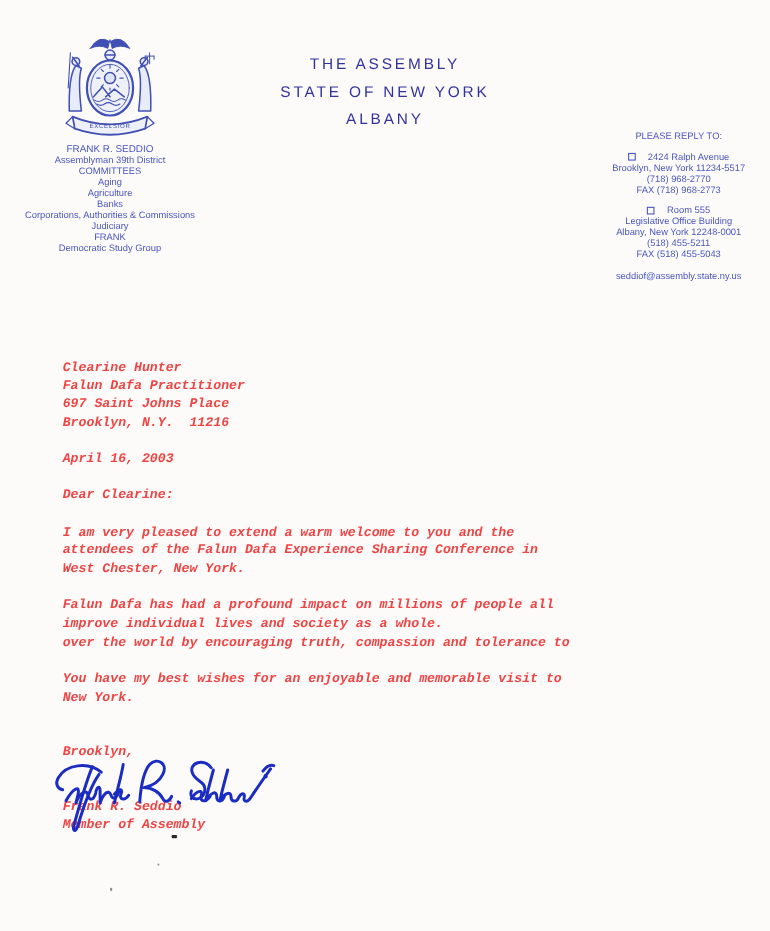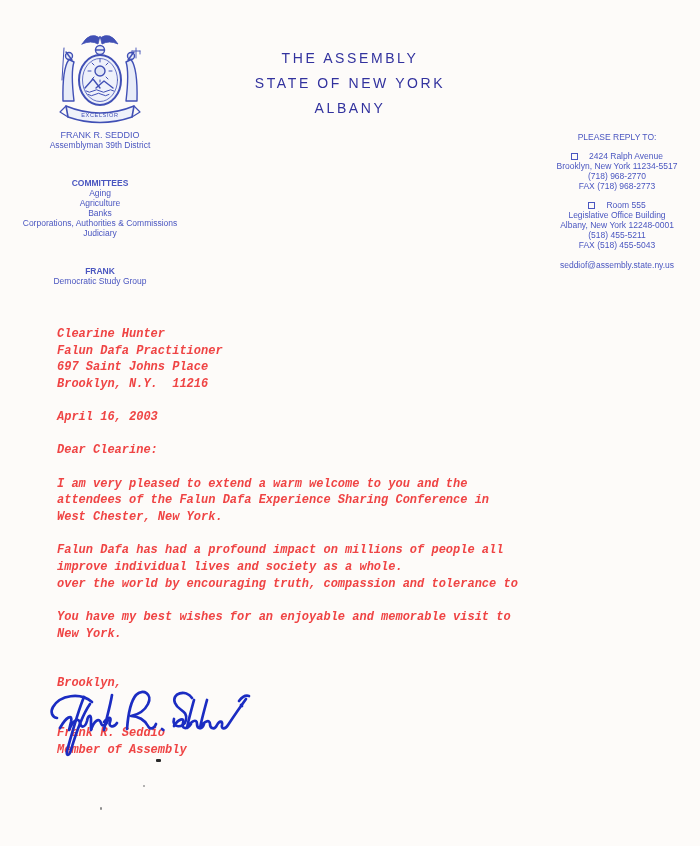--- a/index.html
+++ b/index.html
@@ -24,24 +24,24 @@
   }
 
   .official-block {
     position:absolute; top:130px; left:0; width:200px;
     text-align:center;
     color:#4a56c0;
     font-size:8.5px;
     line-height:10px;
   }
   .official-name { font-size:9px; }
-  .block-gap { margin-top:28px;font-weight:bold; }
+  .block-gap { margin-top:0; }
 
   .reply-block {
-    position:absolute; top:132px; left:538px; width:158px;
+    position:absolute; top:118px; left:538px; width:158px;
     text-align:center;
     color:#4a56c0;
     font-size:8.5px;
     line-height:10px;
   }
   .office-group { margin-top:9px; }
   .office-first-line { display:flex; align-items:center; justify-content:center; }
   .checkbox {
     display:inline-block;
     width:5px; height:5px;

